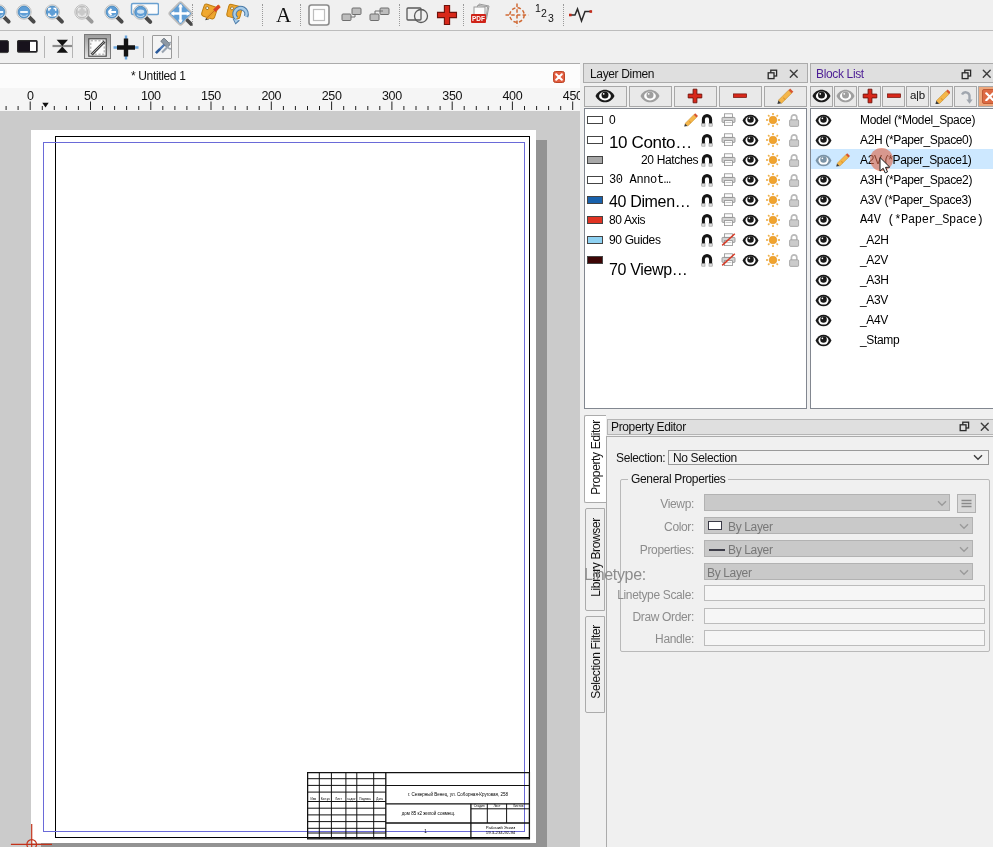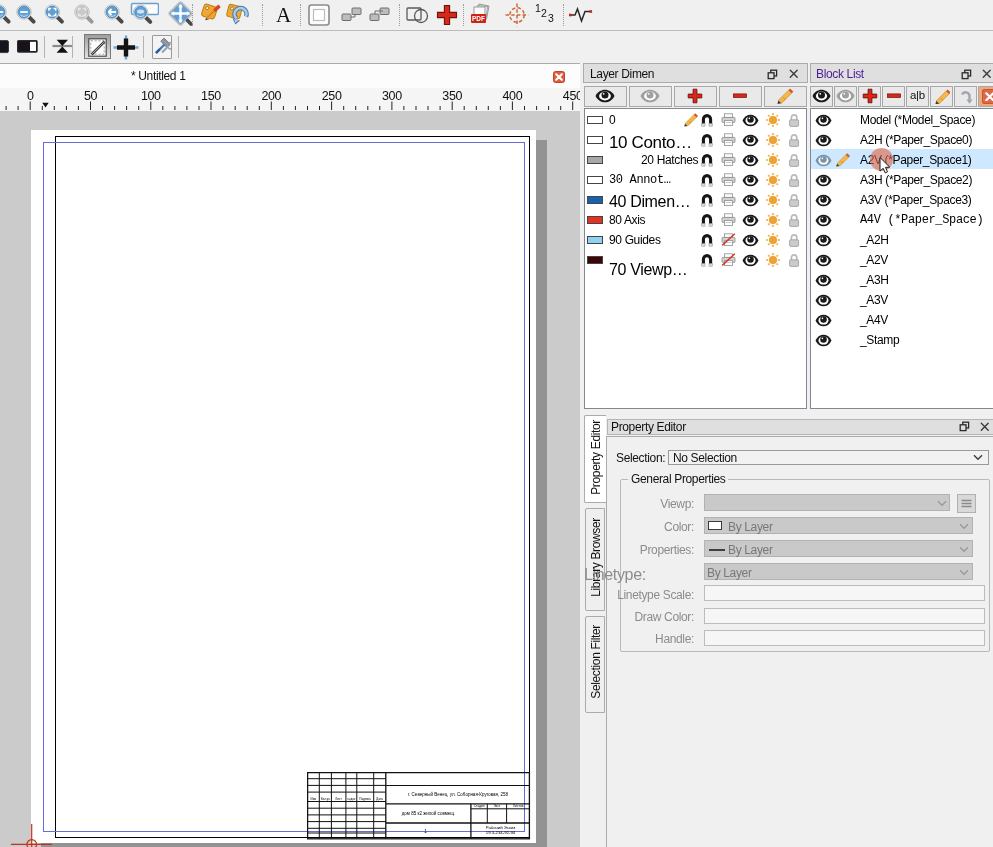--- a/index.html
+++ b/index.html
@@ -804,21 +804,21 @@
 <svg class="abs" style="left:973px;top:454px" width="10" height="7" viewBox="0 0 10 7">
     <path d="M1,1.2 l4,4 l4,-4" fill="none" stroke="#3c3c3c" stroke-width="1.4"></path>
   </svg>
 <div class="abs" style="left:620px;top:479px;width:370px;height:173px;border:1px solid #b9b9b9;border-radius:2px"></div>
 <div class="abs" style="left:628px;top:472px;font-size:12px;color:#111;background:#f0f0f0;padding:0 3px">General Properties</div>
 <div style="position:absolute;width:110px;text-align:right;font-size:12px;color:#8c8c8c;left:584px;top:496.5px">Viewp:</div>
 <div style="position:absolute;width:110px;text-align:right;font-size:12px;color:#8c8c8c;left:584px;top:519.5px">Color:</div>
 <div style="position:absolute;width:110px;text-align:right;font-size:12px;color:#8c8c8c;left:584px;top:542.5px">Properties:</div>
 <div style="position:absolute;width:110px;text-align:left;font-size:16px;color:#8c8c8c;left:584px;top:565.5px">Linetype:</div>
 <div style="position:absolute;width:110px;text-align:right;font-size:12px;color:#8c8c8c;left:584px;top:587.5px">Linetype Scale:</div>
-<div style="position:absolute;width:110px;text-align:right;font-size:12px;color:#8c8c8c;left:584px;top:610px">Draw Color:</div>
+<div style="position:absolute;width:110px;text-align:right;font-size:12px;color:#8c8c8c;left:584px;top:610px">Draw Order:</div>
 <div style="position:absolute;width:110px;text-align:right;font-size:12px;color:#8c8c8c;left:584px;top:631.5px">Handle:</div>
 <div style="position:absolute;background:#c9c9c9;border:1px solid #b2b2b2;height:17px;left:704px;top:494px;width:246px"></div>
 <svg class="abs" style="left:937px;top:500px" width="10" height="7" viewBox="0 0 10 7">
     <path d="M1,1.2 l4,4 l4,-4" fill="none" stroke="#9a9a9a" stroke-width="1.4"></path>
   </svg>
 <div class="abs" style="left:957px;top:494px;width:19px;height:19px;background:#d9d9d9;border:1px solid #b1b1b1"></div>
 <svg class="abs" style="left:961px;top:499px" width="11" height="9" viewBox="0 0 11 9">
     <path d="M0.5,1.5 h10 M0.5,4.5 h10 M0.5,7.5 h10" stroke="#8a8a8a" stroke-width="1.6"></path>
   </svg>
 <div style="position:absolute;background:#c9c9c9;border:1px solid #b2b2b2;height:17px;left:704px;top:517px;width:269px"></div>

